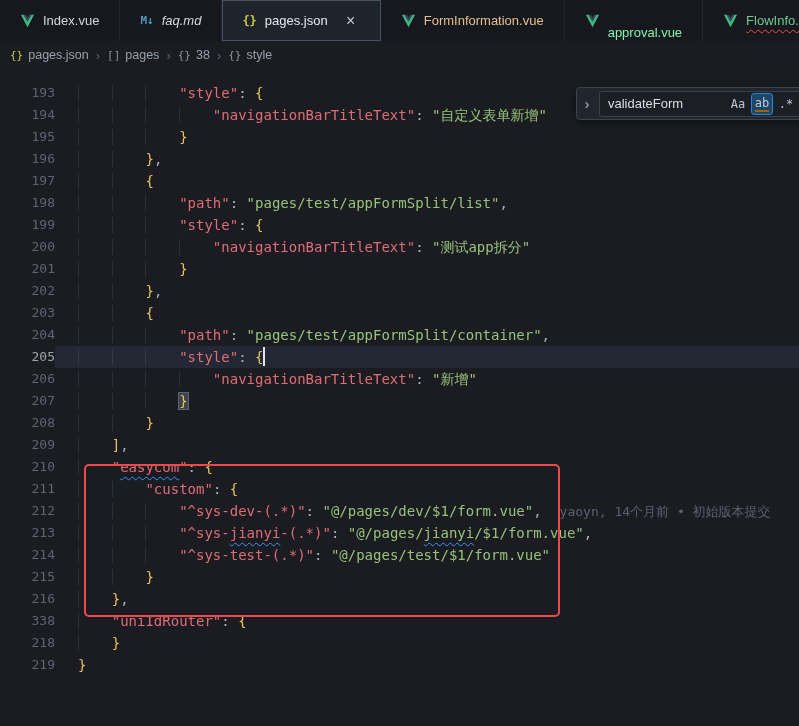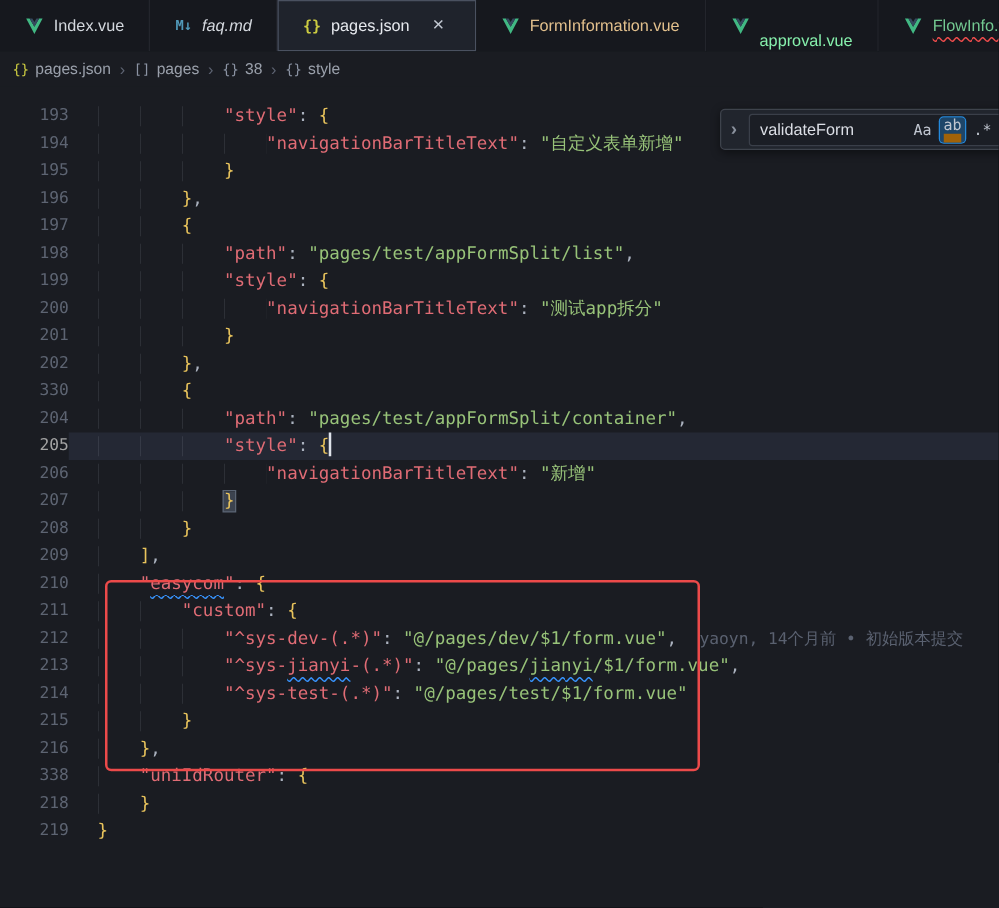--- a/index.html
+++ b/index.html
@@ -41,21 +41,21 @@
   
   .red-box{position:absolute;left:84px;top:464px;width:476px;height:153px;border:2px solid var(--annotation-box,#ec4a4a);border-radius:5px;pointer-events:none}
   
   .find-widget{position:absolute;top:87px;left:576px;width:234px;height:33px;display:flex;align-items:center;gap:4px;padding:0 4px 0 2px;background:#21252d;border:1px solid #3e434c;border-radius:4px;box-shadow:0 2px 8px rgba(0,0,0,.45)}
   .find-toggle{width:16px;text-align:center;color:#8a919d;font-size:15px;font-weight:bold;cursor:pointer}
   .find-input-box{flex:1;display:flex;align-items:center;height:26px;background:#1b1e25;border:1px solid #3a3f49;border-radius:3px;padding:0 8px;gap:6px}
   .find-text{color:#dcdfe6;font-size:13px;flex:1}
   .find-opts{display:flex;align-items:center;gap:4px}
   .fopt{width:20px;height:20px;display:flex;align-items:center;justify-content:center;color:#c0c6d0;font-size:12px;border-radius:3px;cursor:pointer;font-family:"DejaVu Sans Mono",monospace}
   .fopt.selected{background:rgba(36,137,219,.38);box-shadow:0 0 0 1px #2489db}
-  .fopt.ww span{border-bottom:7px solid #a16207}
+  .fopt.ww span{border-bottom:2px solid #a16207}
 </style>
 </head>
 <body>
 
 <div class="window">
   <div class="tab-bar">
       <div class="tab">
         <span class="tab-icon">
           <svg viewBox="0 0 24 22" width="15" height="14">
             <path d="M1.5 1h4.4L12 11.7 18.1 1h4.4L12 20.8z" fill="#41b883"></path>
@@ -158,21 +158,21 @@
         </div>
         <div class="code-line">
           <span class="ln">201</span>
           <span class="lb"><span class="ind">            </span><span class="tok-b">}</span></span>
         </div>
         <div class="code-line">
           <span class="ln">202</span>
           <span class="lb"><span class="ind">        </span><span class="tok-b">}</span><span class="tok-p">,</span></span>
         </div>
         <div class="code-line">
-          <span class="ln">330</span>
+          <span class="ln">203</span>
           <span class="lb"><span class="ind">        </span><span class="tok-b">{</span></span>
         </div>
         <div class="code-line">
           <span class="ln">204</span>
           <span class="lb"><span class="ind">            </span><span class="tok-k">"path"</span><span class="tok-p">: </span><span class="tok-s">"pages/test/appFormSplit/container"</span><span class="tok-p">,</span></span>
         </div>
         <div class="code-line active">
           <span class="ln">205</span>
           <span class="lb"><span class="ind">            </span><span class="tok-k">"style"</span><span class="tok-p">: </span><span class="tok-b">{</span><span class="cursor"></span></span>
         </div>

